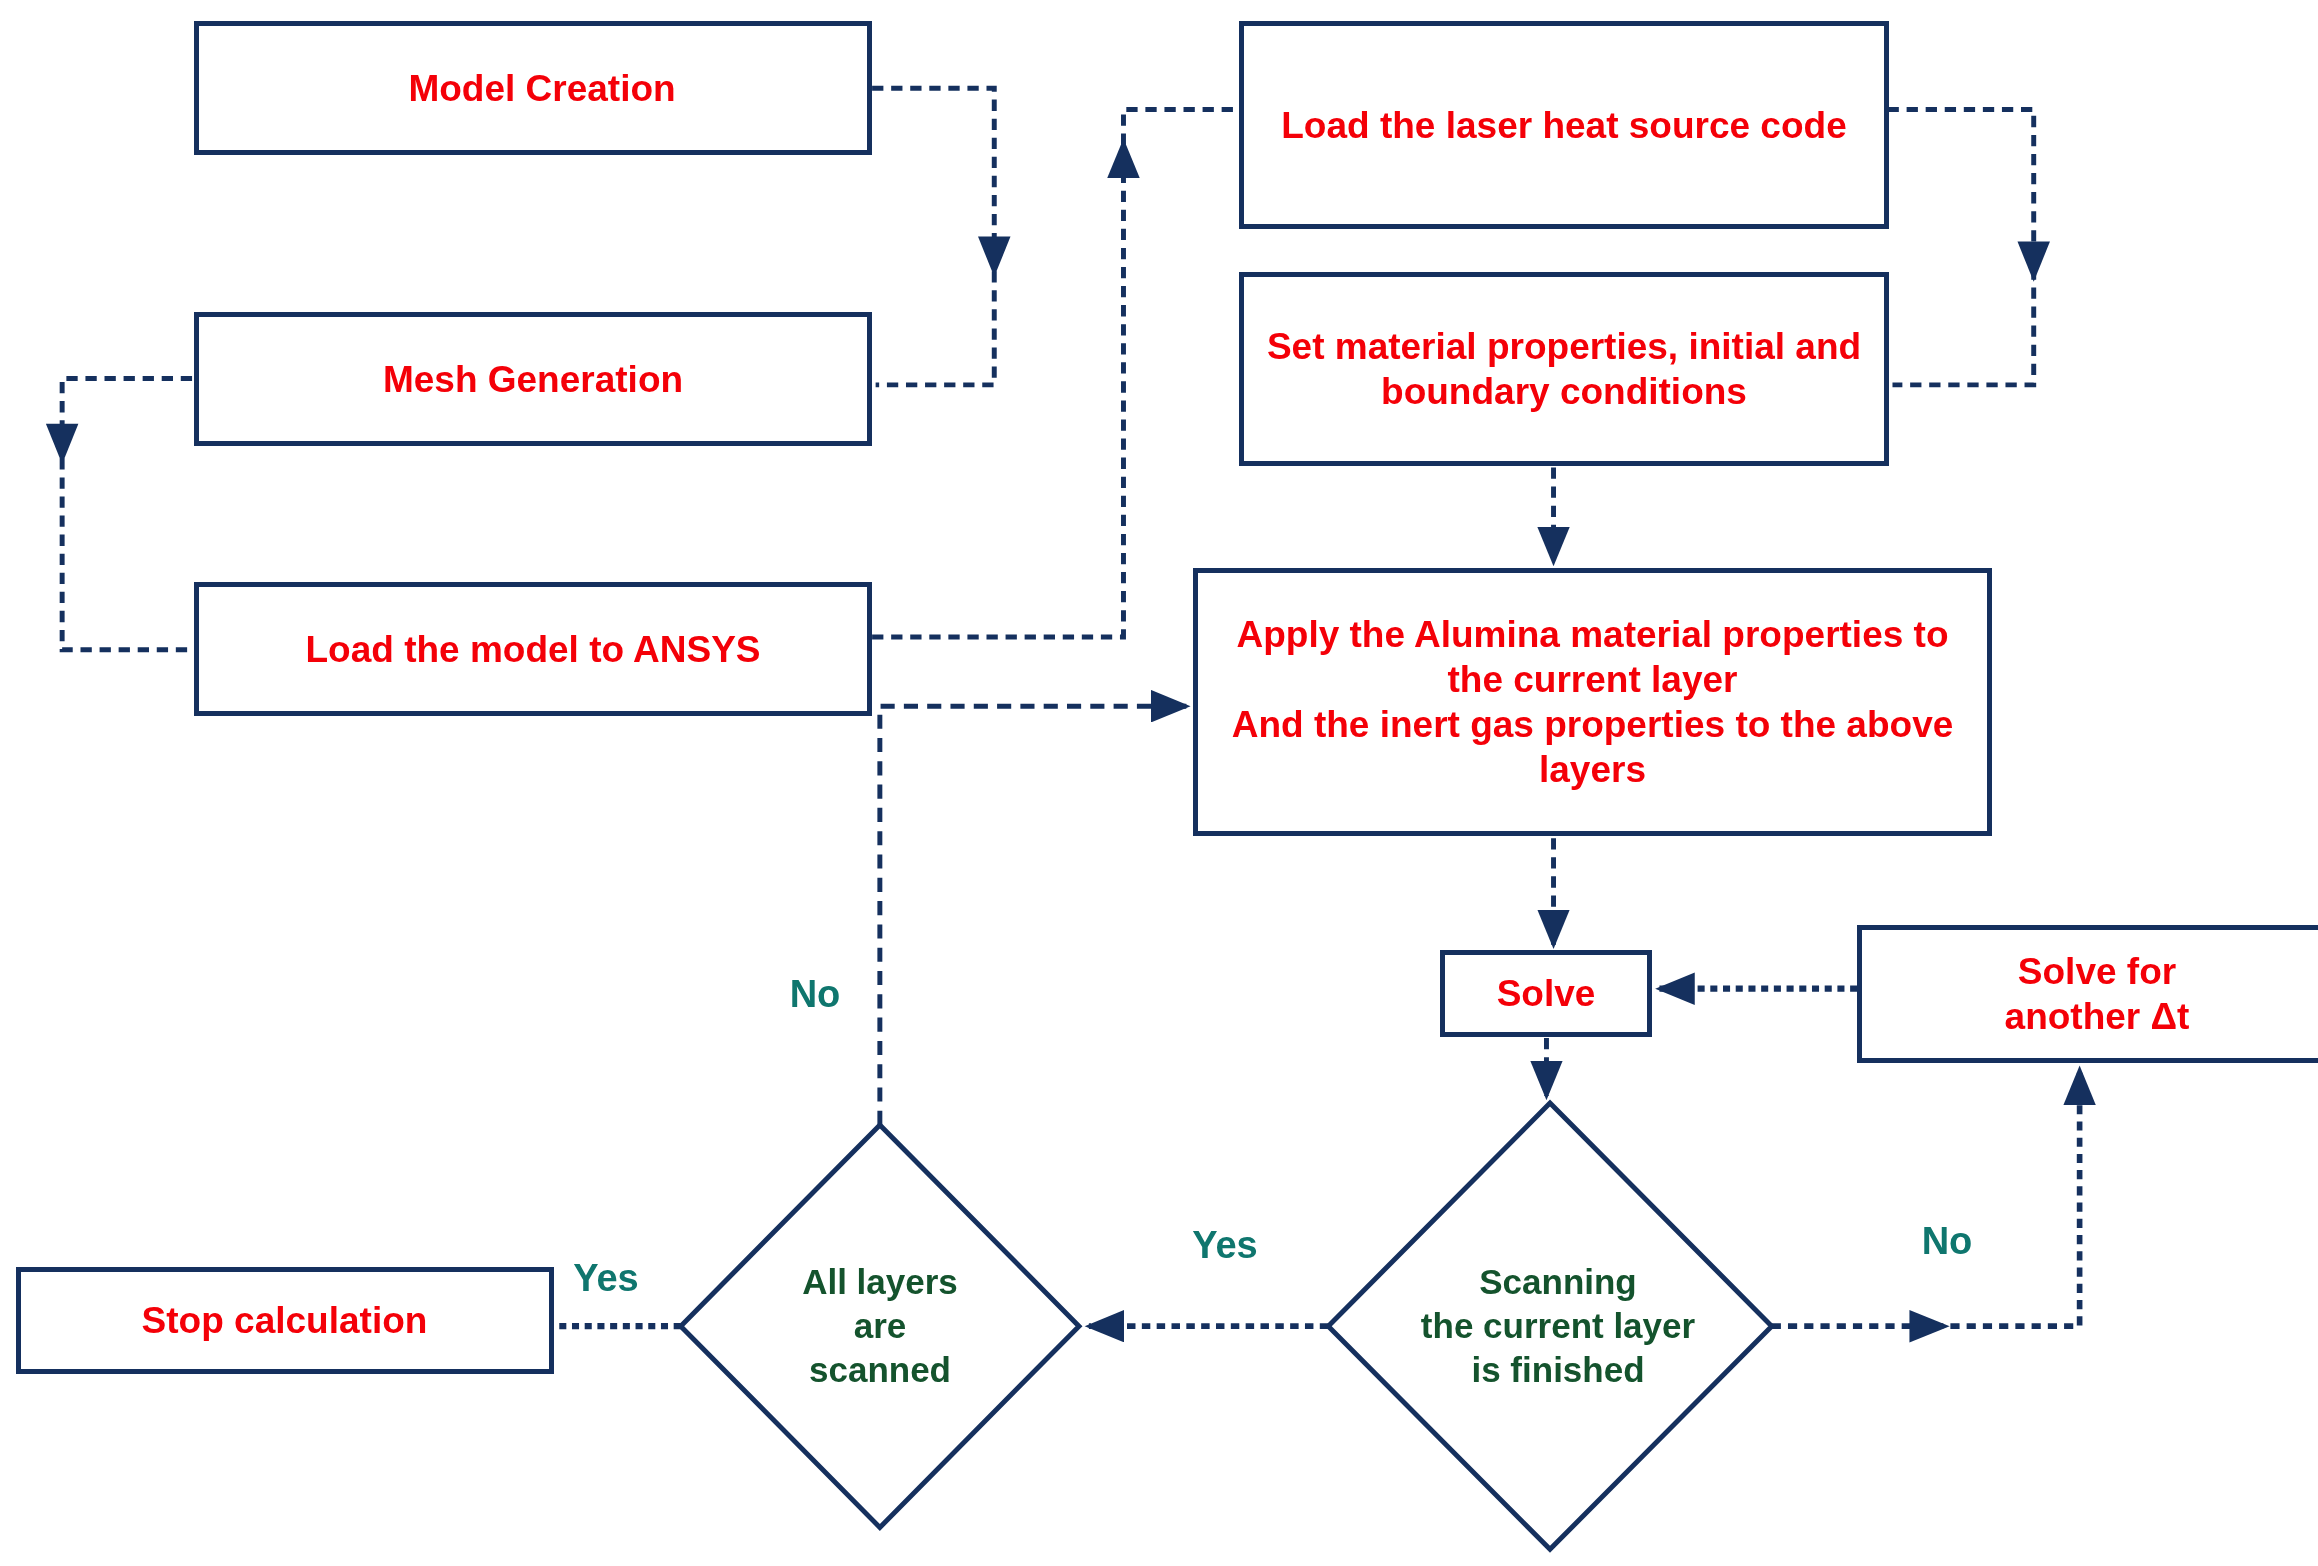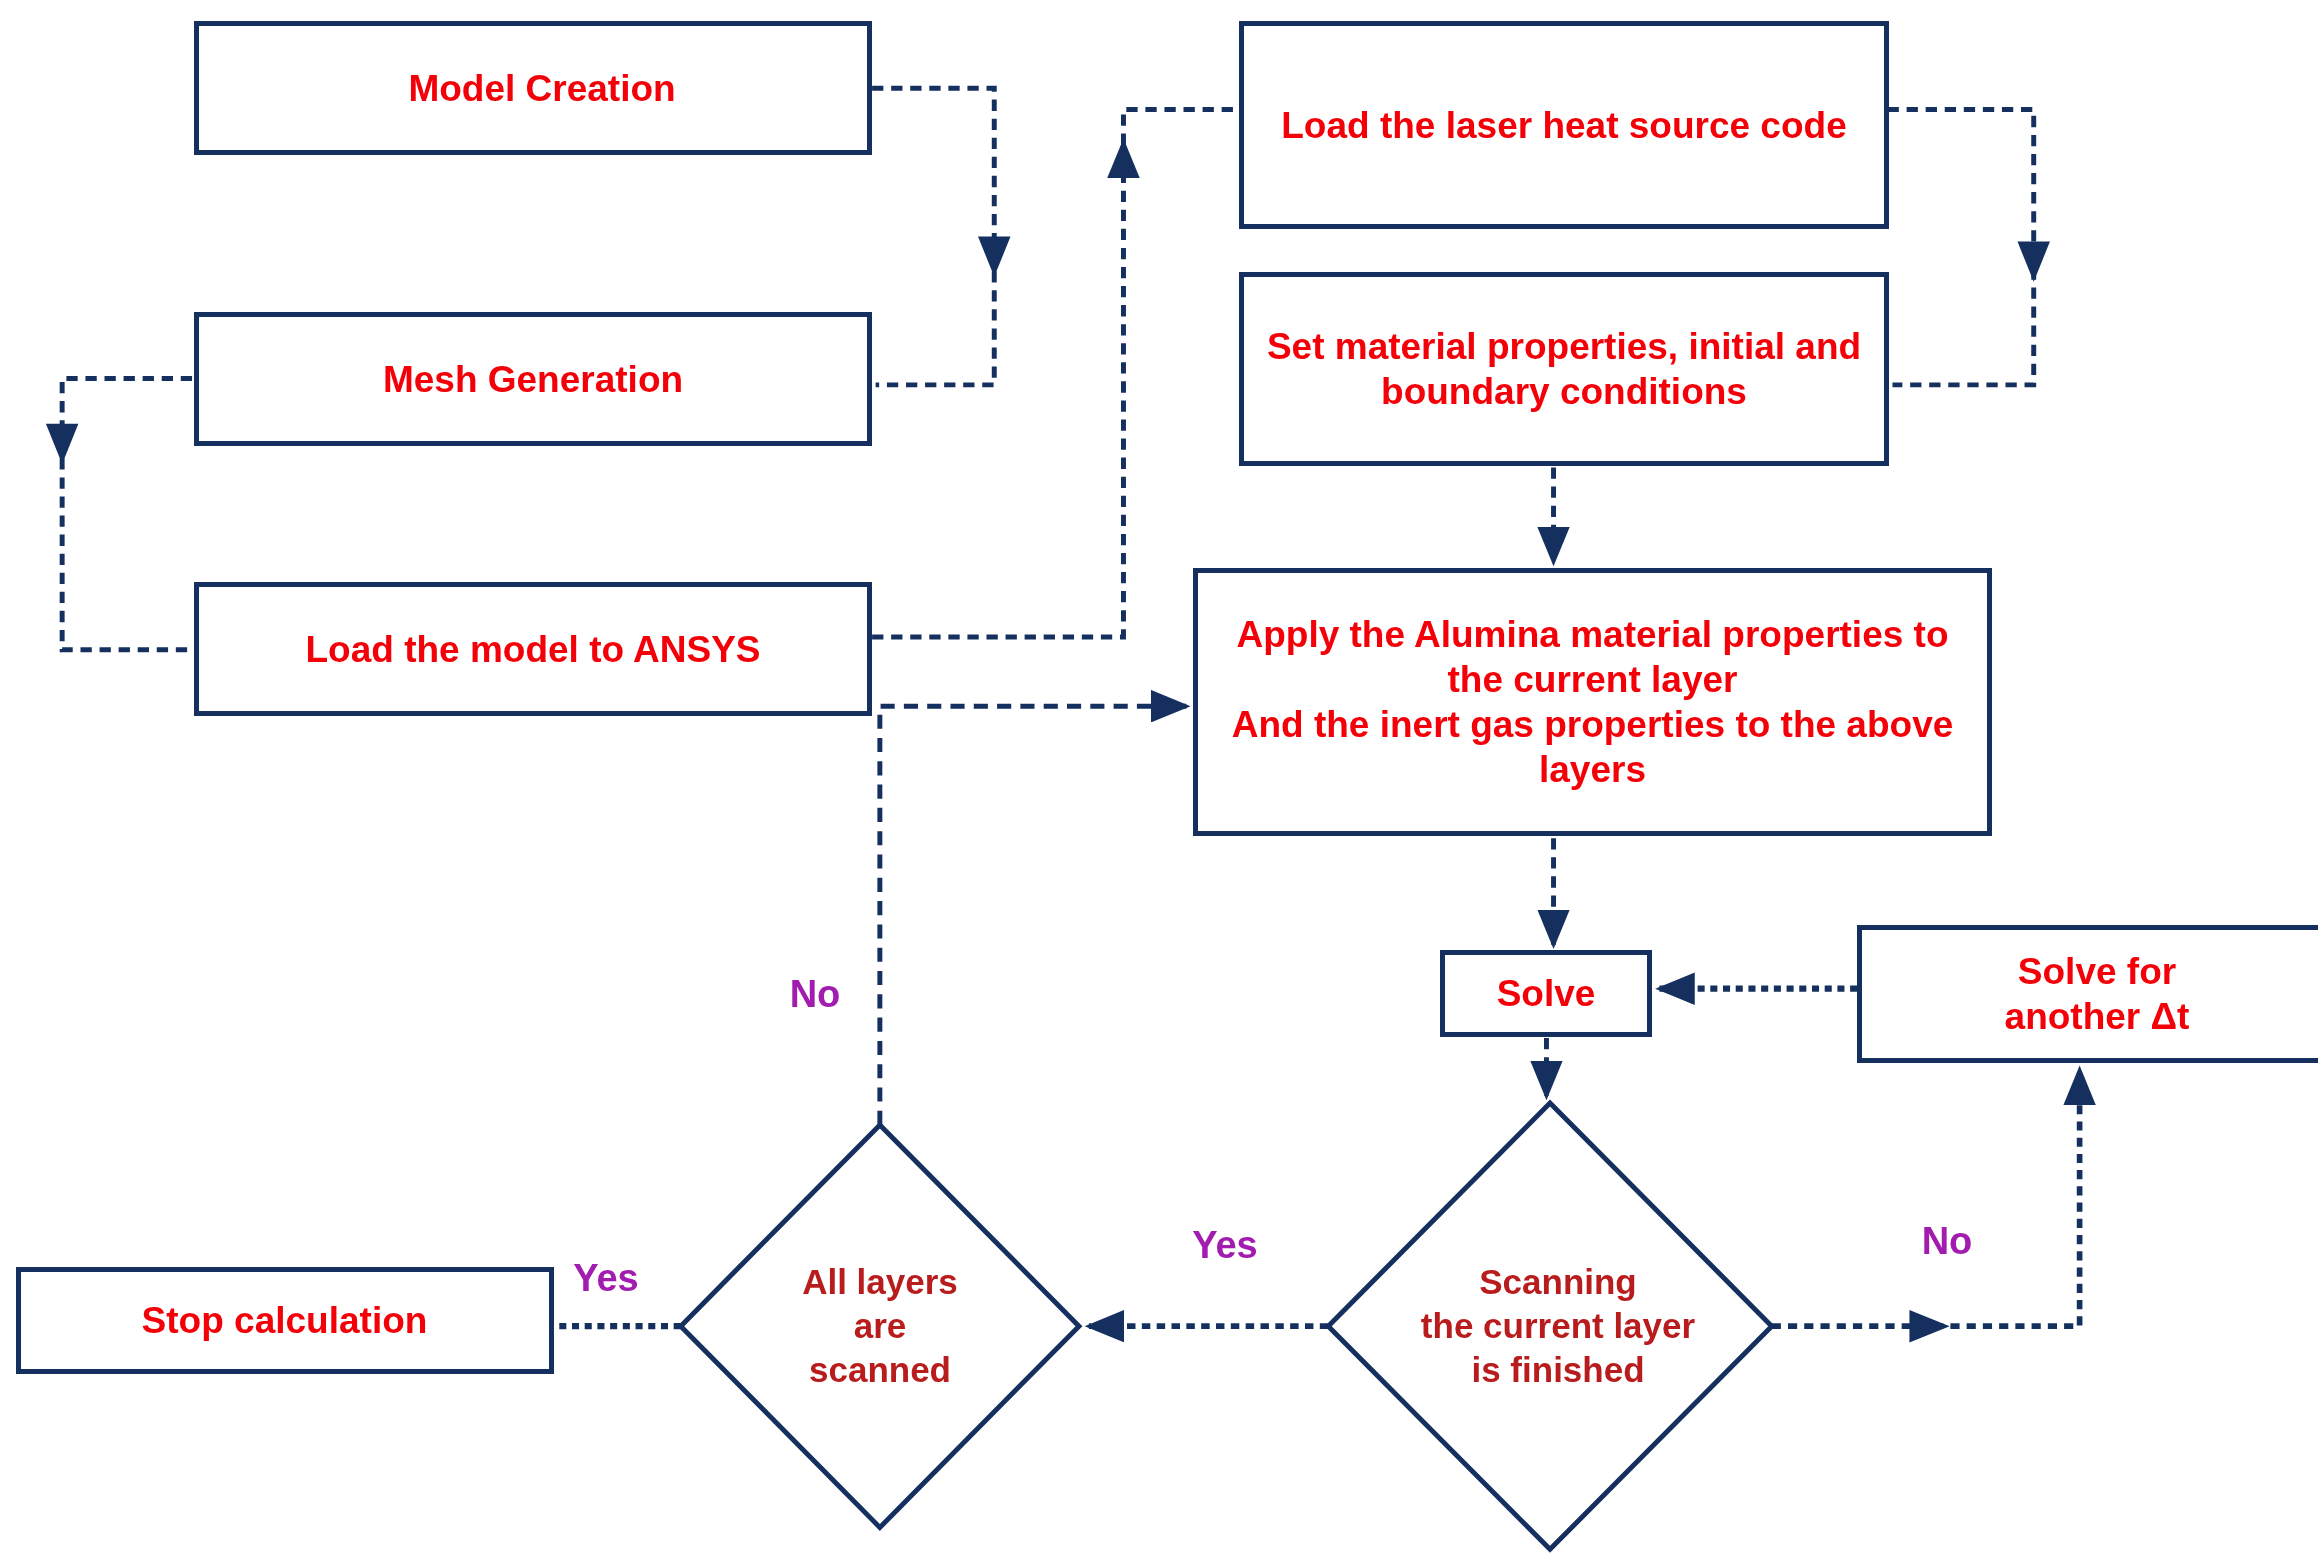--- a/index.html
+++ b/index.html
@@ -21,30 +21,30 @@
     color:#f40008;
     font-weight:bold;
     font-size:37px;
     line-height:45px;
     white-space:pre-line;
   }
   .diamond-label{
     position:absolute;
     transform:translate(-50%,-50%);
     text-align:center;
-    color:#b91c1c;
+    color:#14532d;
     font-weight:bold;
     font-size:35px;
     line-height:44px;
     white-space:pre-line;
   }
   .edge-label{
     position:absolute;
     transform:translate(-50%,-50%);
-    color:#a21caf;
+    color:#0f766e;
     font-weight:bold;
     font-size:38px;
     line-height:38px;
     white-space:nowrap;
   }
 </style>
 </head>
 <body>
 
 <div id="canvas">

